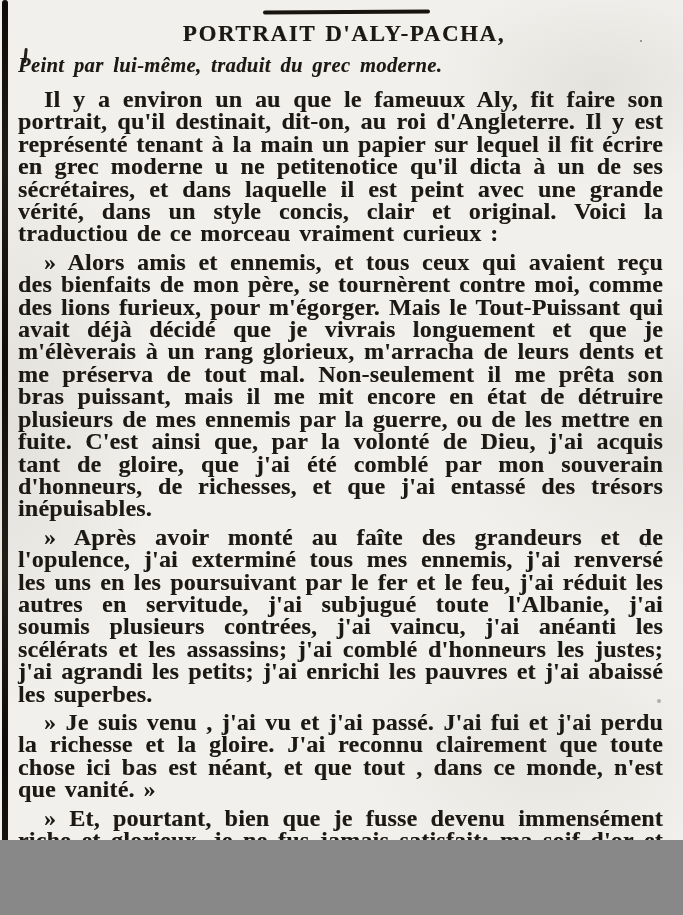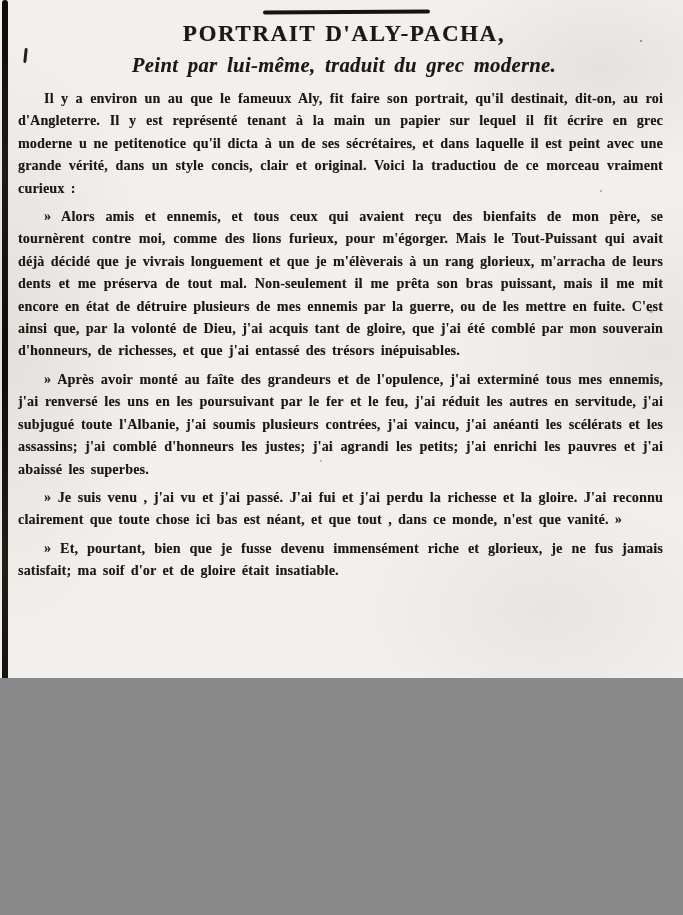--- a/index.html
+++ b/index.html
@@ -1,21 +1,21 @@
 <!DOCTYPE html>
 <html><head>
 <meta charset="utf-8">
 <style>
   * { box-sizing: border-box; }
   html, body { margin: 0; padding: 0; background: #888; }
 
   .page {
     position: relative;
     width: 683px;
-    height: 678px;
+    height: 840px;
     margin: 0 auto;
     background-color: #f1f0ec;
     background-image:
       radial-gradient(ellipse 240px 150px at 88% 10%, rgba(110,104,94,.10), transparent 70%),
       radial-gradient(ellipse 300px 220px at 97% 52%, rgba(110,104,94,.09), transparent 72%),
       radial-gradient(ellipse 260px 170px at 80% 90%, rgba(110,104,94,.08), transparent 72%),
       radial-gradient(ellipse 200px 400px at 1% 50%, rgba(90,84,74,.10), transparent 75%);
     overflow: hidden;
     font-family: "Liberation Serif", "DejaVu Serif", serif;
     color: #1c1813;
@@ -94,29 +94,28 @@
     letter-spacing: 1.6px;
     word-spacing: 2px;
     text-shadow: 0.4px 0.4px 0 rgba(23,19,15,.45);
   }
 
   .article-subtitle {
     margin: 2px 0 11px 0;
     font-size: 20.5px;
     font-weight: bold;
     font-style: italic;
-    text-align: center;
     letter-spacing: 0.4px;
     word-spacing: 4px;
     text-shadow: 0.4px 0.4px 0 rgba(23,19,15,.40);
   }
 
   .body-text p {
     margin: 0 7px 6px 0;
-    font-size: 14px;
+    font-size: 24px;
     font-weight: bold;
     line-height: 22.4px;
     text-align: justify;
     text-indent: 26px;
     letter-spacing: 0.2px;
     word-spacing: 2.5px;
     text-shadow: 0.35px 0.35px 0 rgba(23,19,15,.38);
   }
 </style>
 </head>

